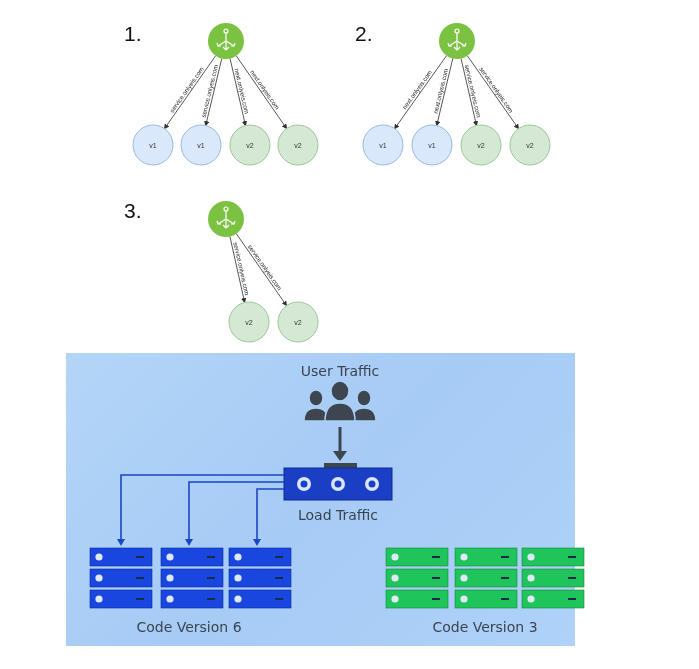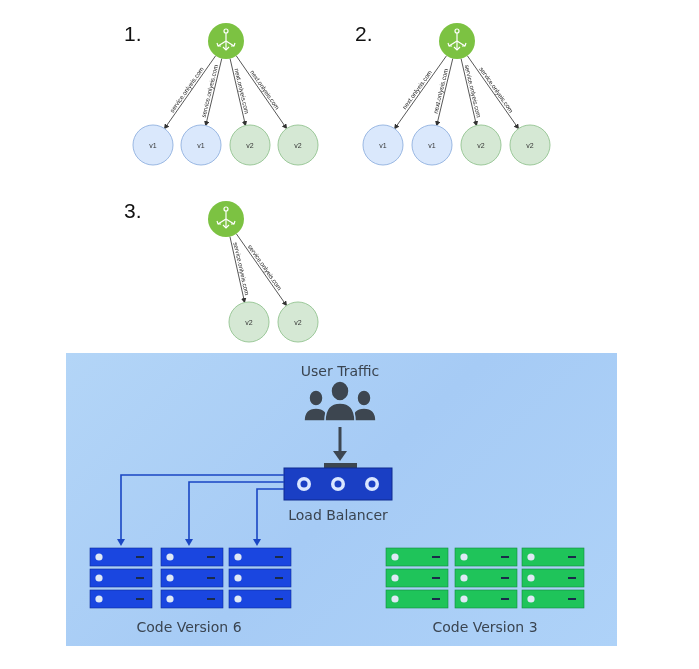--- a/index.html
+++ b/index.html
@@ -1,19 +1,19 @@
 <!DOCTYPE html>
 <html><head>
 <meta charset="utf-8">
 <style>
   html, body { margin: 0; padding: 0; background: #ffffff; }
   body { width: 699px; height: 669px; position: relative; overflow: hidden; font-family: "Liberation Sans", sans-serif; }
   .step-label { position: absolute; font-size: 21px; font-weight: 400; color: #111; font-family: "Liberation Sans", sans-serif; }
   svg { position: absolute; left: 0; top: 0; }
-  .panel { position: absolute; left: 66px; top: 353px; width: 551px; height: 293px;
+  .panel { position: absolute; left: 66px; top: 353px; width: 509px; height: 293px;
            background: linear-gradient(135deg, #b3d5f7 0%, #a6cbf5 50%, #aed2f8 100%); }
   .panel-text { position: absolute; font-family: "DejaVu Sans", sans-serif; font-size: 14px; color: #3a4450; white-space: nowrap; transform: translateX(-50%); }
 </style>
 </head>
 <body>
 
 <div class="step-label" style="left:124px;top:22px;">1.</div>
 <div class="step-label" style="left:355px;top:22px;">2.</div>
 <div class="step-label" style="left:124px;top:199px;">3.</div>
 
@@ -202,16 +202,16 @@
           <rect x="502" y="203" width="8" height="2" fill="#1a2a4a"></rect>
           <rect x="456" y="216" width="62" height="18" fill="#1fc45a" stroke="#128a3c" stroke-width="0.6"></rect>
           <circle cx="465" cy="225" r="3.6" fill="#dfe8f5"></circle>
           <rect x="502" y="224" width="8" height="2" fill="#1a2a4a"></rect>
           <rect x="456" y="237" width="62" height="18" fill="#1fc45a" stroke="#128a3c" stroke-width="0.6"></rect>
           <circle cx="465" cy="246" r="3.6" fill="#dfe8f5"></circle>
           <rect x="502" y="245" width="8" height="2" fill="#1a2a4a"></rect>
         </g>
       </g>
   </svg>
-  <div class="panel-text" style="left:272px;top:154px;">Load Balancer</div>
+  <div class="panel-text" style="left:272px;top:154px;">Load Traffic</div>
   <div class="panel-text" style="left:123px;top:266px;">Code Version 6</div>
   <div class="panel-text" style="left:419px;top:266px;">Code Version 3</div>
 </div>
 
 </body></html>

